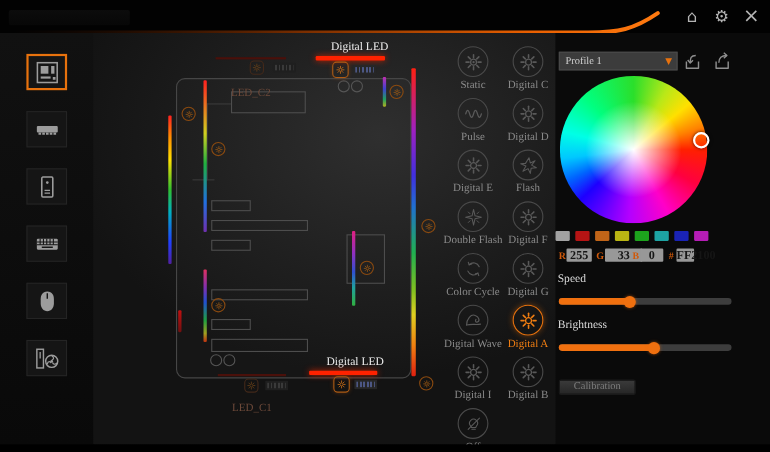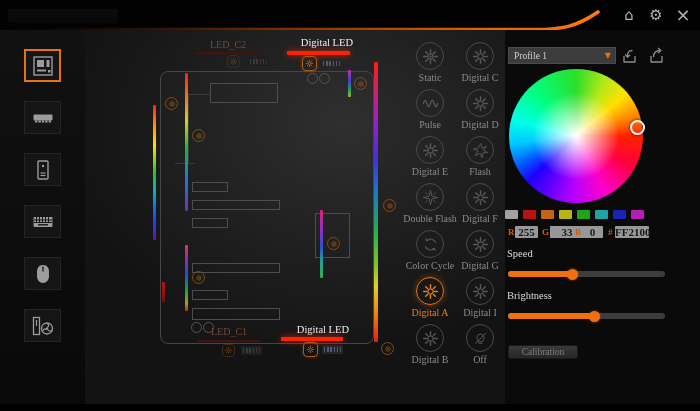--- a/index.html
+++ b/index.html
@@ -41,21 +41,21 @@
   #board-outline { position:absolute; left:75px; top:41px; width:214px; height:273px;
                    border:1px solid #464646; border-radius:8px; background:rgba(255,255,255,0.015); }
   .brect { position:absolute; border:1px solid #4d4d4d; background:transparent; }
   .bcircle { position:absolute; width:11px; height:11px; border:1px solid #555; border-radius:50%; }
   .trace { position:absolute; background:#3a3a3a; }
   .strip { position:absolute; width:3px; border-radius:1px; }
   .marker { position:absolute; width:13px; height:13px; border:1px solid #8a4a10; border-radius:50%;
             color:#b06212; display:flex; align-items:center; justify-content:center; }
   .marker svg { width:8px; height:8px; }
 
-  .led-label-dim { position:absolute; color:#6e4a3a; font-size:10px; text-align:center; }
+  .led-label-dim { position:absolute; color:#6e4a3a; font-size:10px; text-align:center;margin-top:40px; }
   .led-label { position:absolute; color:#f0f0f0; font-size:10.5px; text-align:right; }
   .underline-dim { position:absolute; height:2px; background:#4a100a; }
   .underline-hot { position:absolute; height:4px; background:#ff2200; box-shadow:0 0 6px #c92500; border-radius:1px; }
   .chip { position:absolute; border-radius:4px; display:flex; align-items:center; justify-content:center; }
   .chip.hot { width:15px; height:15px; border:1px solid #b05c14; color:#e07818; box-shadow:0 0 4px rgba(200,90,10,.35); }
   .chip.dim { width:13px; height:13px; border:1px solid #43291a; color:#6e4418; }
   .chip svg { width:9px; height:9px; }
   .badge { position:absolute; height:9px; width:21px; background:#262626; border-radius:1px;
            background-image:repeating-linear-gradient(90deg,#4c5784 0 1.5px, transparent 1.5px 3.2px);
            background-size:80% 55%; background-position:center; background-repeat:no-repeat; background-color:#262626; }
@@ -442,20 +442,28 @@
           <span class="mode-label">Color Cycle</span>
           </div>
         <div class="mode-cell">
           <span class="mode-circle">
               <svg>
                 <use href="#i-sun"></use>
               </svg>
             </span>
           <span class="mode-label">Digital G</span>
           </div>
+        <div class="mode-cell">
+          <span class="mode-circle">
+              <svg>
+                <use href="#i-wave"></use>
+              </svg>
+            </span>
+          <span class="mode-label">Digital Wave</span>
+          </div>
         <div class="mode-cell selected">
           <span class="mode-circle">
               <svg>
                 <use href="#i-sun"></use>
               </svg>
             </span>
           <span class="mode-label">Digital A</span>
           </div>
         <div class="mode-cell">
           <span class="mode-circle">
@@ -522,21 +530,21 @@
         <span class="swatch" style="background: rgb(181, 29, 181);"></span>
       </div>
 
       <span class="rgb-letter" style="left:3px">R</span>
       <span class="rgb-field" style="left:10px;width:23px">255</span>
       <span class="rgb-letter" style="left:37px">G</span>
       <span class="rgb-field" style="left:45px;width:34px">33</span>
       <span class="rgb-letter" style="left:70px">B</span>
       <span class="rgb-field" style="left:77px;width:21px">0</span>
       <span class="rgb-letter" style="left:103px">#</span>
-      <span class="rgb-field" style="left:110px;width:34px">FF2100</span>
+      <span class="rgb-field" style="left:110px;width:16px">FF2100</span>
 
       <span class="slider-label" style="top:218px">Speed</span>
       <div class="slider" style="top:241px">
         <div class="fill" style="width: 41%;"></div>
         <div class="knob" style="left: calc(41% - 5.5px);"></div>
       </div>
 
       <span class="slider-label" style="top:260px">Brightness</span>
       <div class="slider" style="top:283px">
         <div class="fill" style="width: 55%;"></div>

